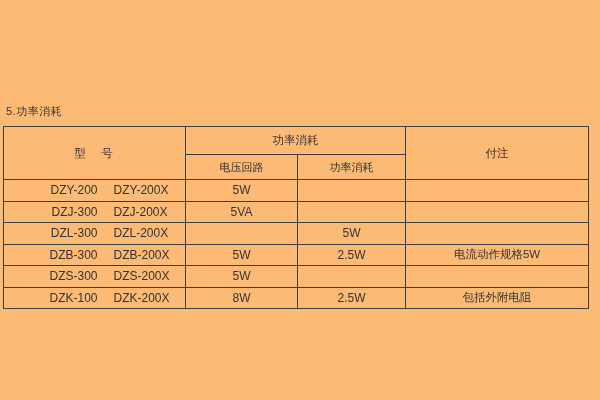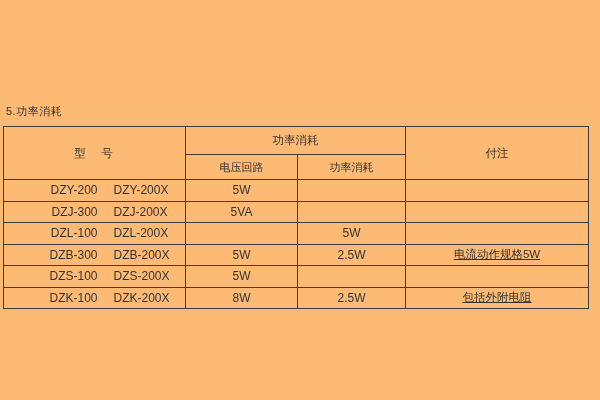--- a/index.html
+++ b/index.html
@@ -54,21 +54,21 @@
   tr.hdr-row-2 th { height: 25px; font-size: 11px; }
   tr.data-row td  { height: 21.5px; }
   th.model-head { letter-spacing: 2px; }
   .model-cell {
     display: inline-flex;
     gap: 16px;
     justify-content: center;
     align-items: center;
     padding-left: 30px;
   }
-  .note-text { font-size: 11.5px; text-decoration: underline; }
+  .note-text { font-size: 11.5px; }
 </style>
 </head>
 <body>
 
 <div class="page">
 
   <div class="doc-title">5.功率消耗</div>
 
   <table class="spec-table">
     <colgroup>
@@ -107,21 +107,21 @@
             <span>DZJ-200X</span>
           </span>
         </td>
         <td>5VA</td>
         <td></td>
         <td class="note-text"></td>
       </tr>
       <tr class="data-row">
         <td>
           <span class="model-cell">
-            <span>DZL-100</span>
+            <span>DZL-300</span>
             <span>DZL-200X</span>
           </span>
         </td>
         <td></td>
         <td>5W</td>
         <td class="note-text"></td>
       </tr>
       <tr class="data-row">
         <td>
           <span class="model-cell">
@@ -129,21 +129,21 @@
             <span>DZB-200X</span>
           </span>
         </td>
         <td>5W</td>
         <td>2.5W</td>
         <td class="note-text">电流动作规格5W</td>
       </tr>
       <tr class="data-row">
         <td>
           <span class="model-cell">
-            <span>DZS-100</span>
+            <span>DZS-300</span>
             <span>DZS-200X</span>
           </span>
         </td>
         <td>5W</td>
         <td></td>
         <td class="note-text"></td>
       </tr>
       <tr class="data-row">
         <td>
           <span class="model-cell">

